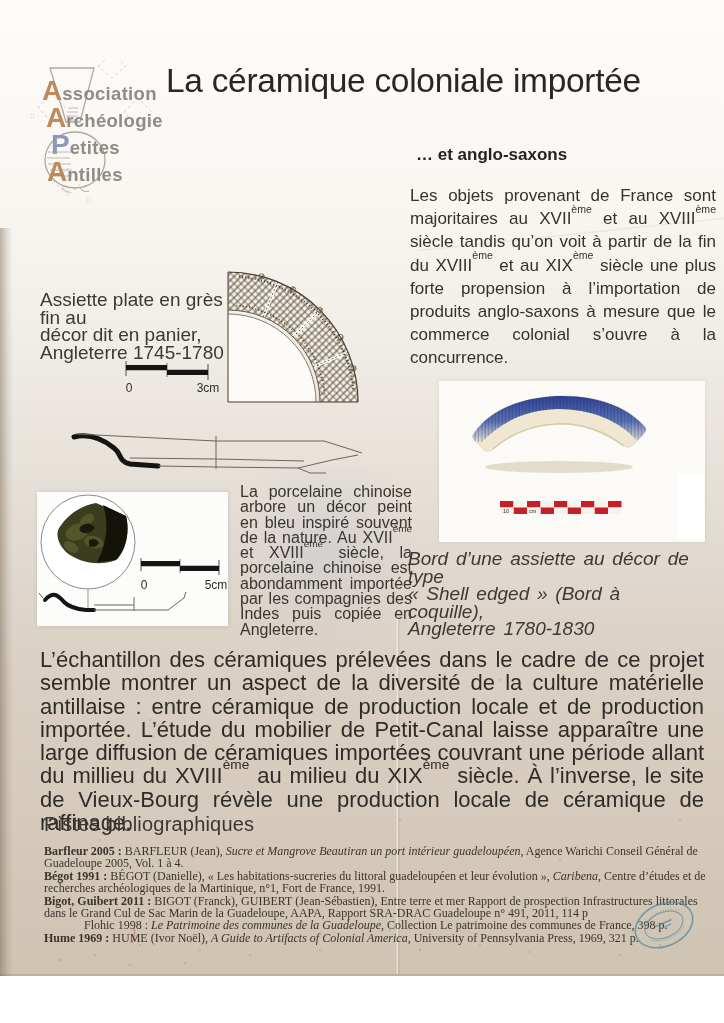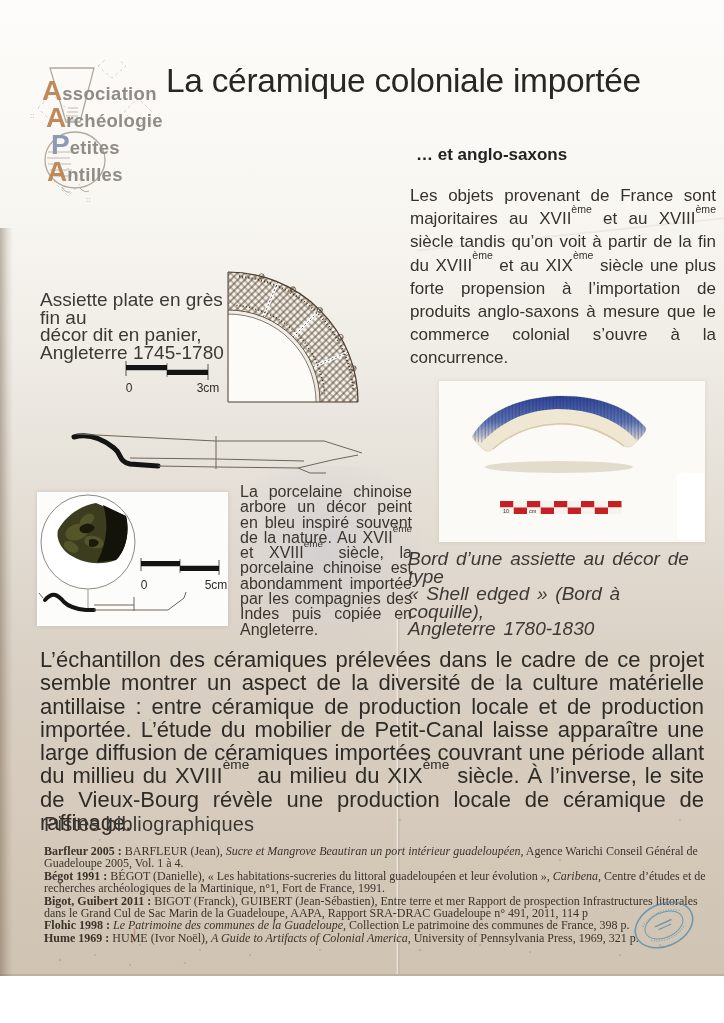--- a/index.html
+++ b/index.html
@@ -328,21 +328,21 @@
 « Shell edged » (Bord à coquille),
 Angleterre 1780-1830</div>
 
     <div class="abs para-conclusion"><span>L’échantillon des céramiques prélevées dans le cadre de ce projet semble montrer un aspect de la diversité de la culture matérielle antillaise : entre céramique de production locale et de production importée. L’étude du mobilier de Petit-Canal laisse apparaître une large diffusion de céramiques importées couvrant une période allant du millieu du XVIII</span><sup>ème</sup><span> au milieu du XIX</span><sup>ème</sup><span> siècle. À l’inverse, le site de Vieux-Bourg révèle une production locale de céramique de raffinage.</span></div>
 
     <div class="abs bib-heading">Pistes bibliographiques</div>
     <div class="abs bib-list">
       <p><span style="font-weight: bold;">Barfleur 2005 : </span><span>BARFLEUR (Jean), </span><span style="font-style: italic;">Sucre et Mangrove Beautiran un port intérieur guadeloupéen</span><span>, Agence Warichi Conseil Général de Guadeloupe 2005, Vol. 1 à 4.</span></p>
       <p><span style="font-weight: bold; text-align: center;">Bégot 1991 : </span><span>BÉGOT (Danielle), « Les habitations-sucreries du littoral guadeloupéen et leur évolution », </span><span style="font-style: italic; text-align: right;">Caribena</span><span>, Centre d’études et de recherches archéologiques de la Martinique, n°1, Fort de France, 1991.</span></p>
       <p><span style="font-weight: bold;">Bigot, Guibert 2011 : </span><span>BIGOT (Franck), GUIBERT (Jean-Sébastien), Entre terre et mer Rapport de prospection Infrastructures littorales dans le Grand Cul de Sac Marin de la Guadeloupe, AAPA, Rapport SRA-DRAC Guadeloupe n° 491, 2011, 114 p</span></p>
-      <p><span style="font-weight: bold;">Flohic 1998 : </span><span style="font-style: italic;">Le Patrimoine des communes de la Guadeloupe</span><span>, Collection Le patrimoine des communes de France, 398 p.</span></p>
+      <p><span style="font-weight: normal; margin-left: 40px;">Flohic 1998 : </span><span style="font-style: italic;">Le Patrimoine des communes de la Guadeloupe</span><span>, Collection Le patrimoine des communes de France, 398 p.</span></p>
       <p><span style="font-weight: bold;">Hume 1969 : </span><span>HUME (Ivor Noël), </span><span style="font-style: italic;">A Guide to Artifacts of Colonial America</span><span>, University of Pennsylvania Press, 1969, 321 p.</span></p>
     </div>
 
     <svg class="abs" style="left:628px;top:890px;" width="72" height="70" viewBox="0 0 72 70">
       <g transform="rotate(-24 36 35)" opacity=".75">
         <ellipse cx="36" cy="35" rx="30" ry="21" fill="none" stroke="#4f8aa5" stroke-width="1.6"></ellipse>
         <ellipse cx="36" cy="35" rx="20" ry="12.5" fill="none" stroke="#4f8aa5" stroke-width="1"></ellipse>
         <path d="M16,28 q20,-13 40,0" fill="none" stroke="#4f8aa5" stroke-width="1" stroke-dasharray="1,1.6"></path>
         <path d="M18,44 q18,11 36,0" fill="none" stroke="#4f8aa5" stroke-width="1" stroke-dasharray="1,1.6"></path>
         <line x1="27" y1="33" x2="45" y2="33" stroke="#4f8aa5" stroke-width="1.4"></line>

